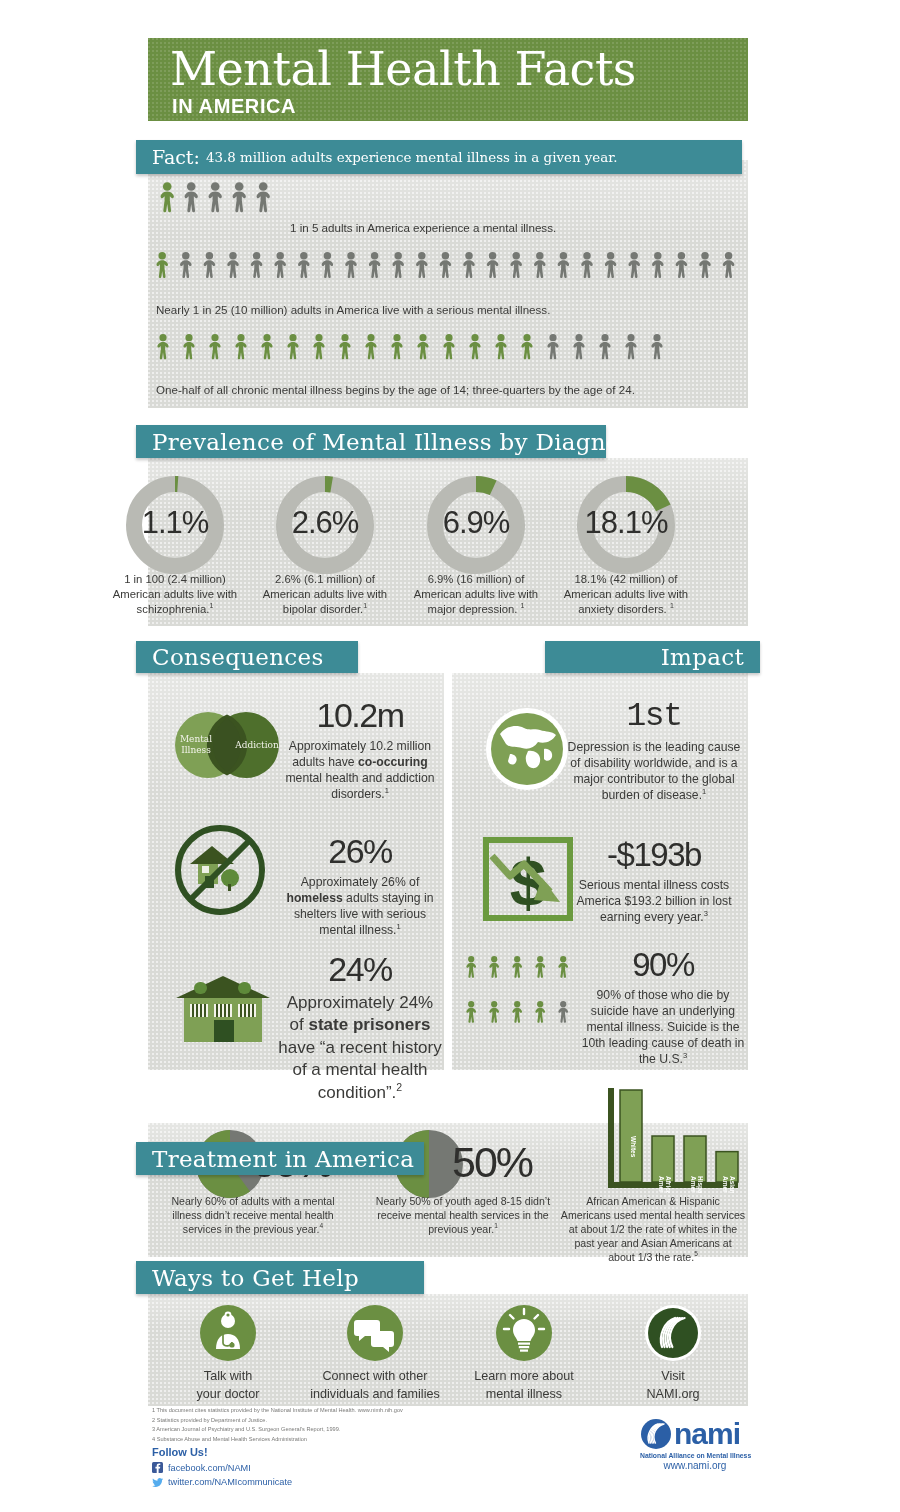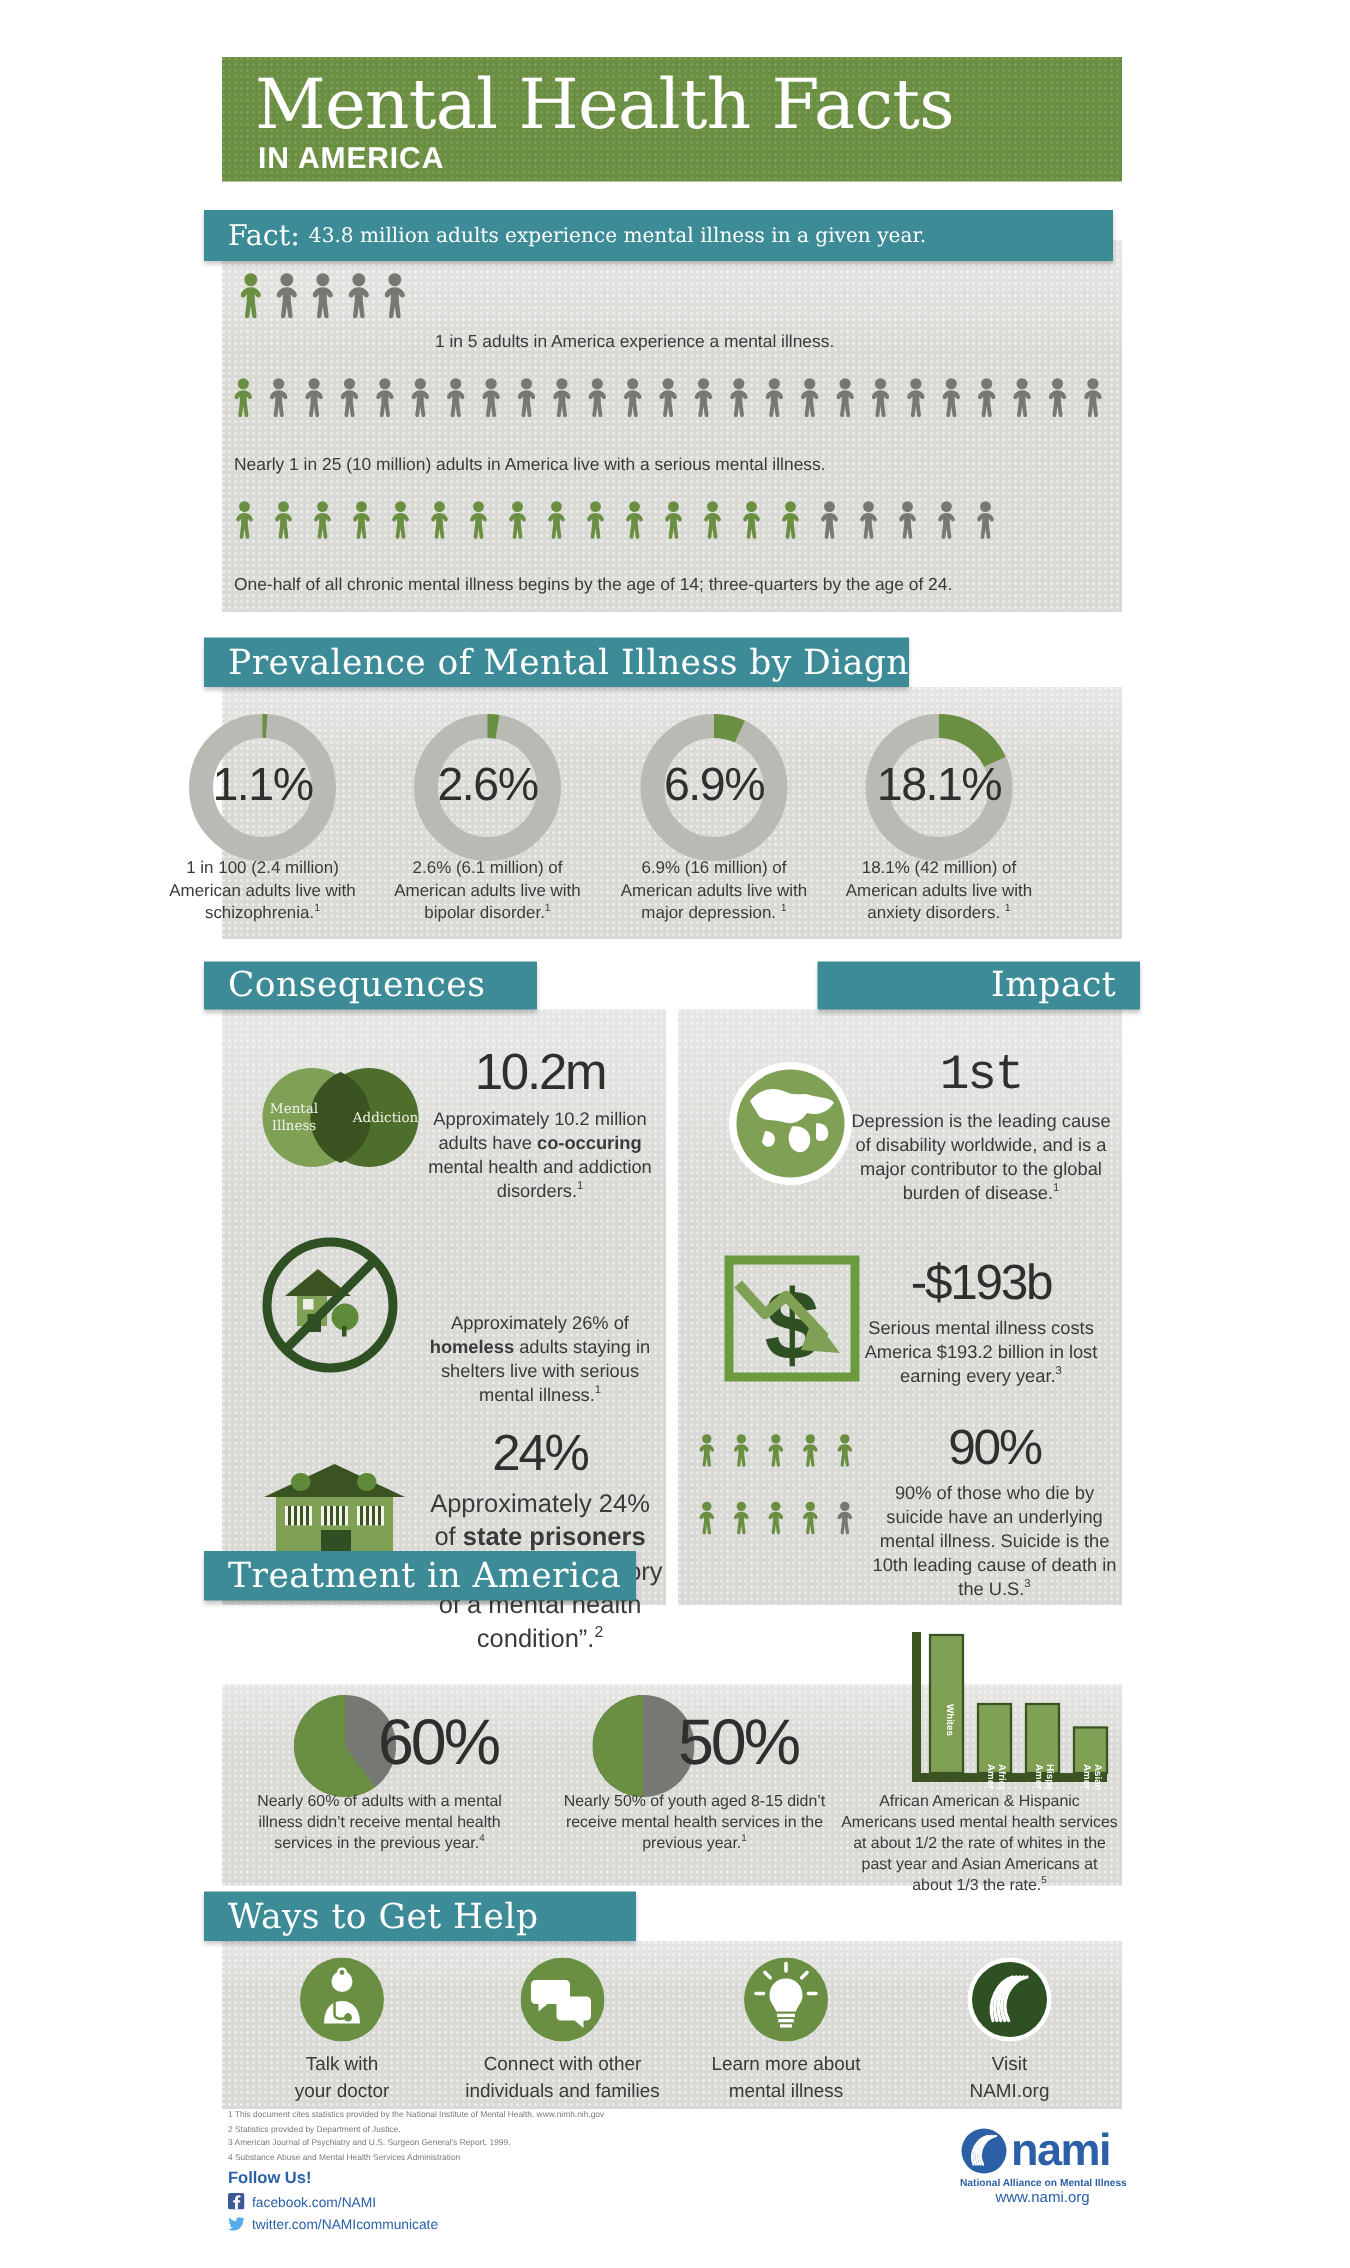--- a/index.html
+++ b/index.html
@@ -416,30 +416,31 @@
         <circle cx="10" cy="6.2" r="6" fill="#6b8f42"></circle>
         <path d="M10 13.2c-3.0 0-5.2 1.1-6.6 2.5C2.1 17.0 0.7 18.6 0.7 20.6c0 1.2 1.0 2.1 2.1 2.1 0.8 0 1.4-0.4 1.9-1.0l1.6-1.9v6.0l-1.7 14.0c-0.12 1.2 0.8 2.2 2.0 2.2 1.05 0 1.9-0.75 2.05-1.75L10 30.5l1.35 9.75c0.15 1.0 1.0 1.75 2.05 1.75 1.2 0 2.12-1.0 2.0-2.2l-1.7-14.0v-6.0l1.6 1.9c0.5 0.6 1.1 1.0 1.9 1.0 1.1 0 2.1-0.9 2.1-2.1 0-2.0-1.4-3.6-2.7-4.9C15.2 14.3 13.0 13.2 10 13.2z" fill="#6b8f42"></path>
       </g>
       <g transform="translate(92,45) scale(0.52)">
         <circle cx="10" cy="6.2" r="6" fill="#757873"></circle>
         <path d="M10 13.2c-3.0 0-5.2 1.1-6.6 2.5C2.1 17.0 0.7 18.6 0.7 20.6c0 1.2 1.0 2.1 2.1 2.1 0.8 0 1.4-0.4 1.9-1.0l1.6-1.9v6.0l-1.7 14.0c-0.12 1.2 0.8 2.2 2.0 2.2 1.05 0 1.9-0.75 2.05-1.75L10 30.5l1.35 9.75c0.15 1.0 1.0 1.75 2.05 1.75 1.2 0 2.12-1.0 2.0-2.2l-1.7-14.0v-6.0l1.6 1.9c0.5 0.6 1.1 1.0 1.9 1.0 1.1 0 2.1-0.9 2.1-2.1 0-2.0-1.4-3.6-2.7-4.9C15.2 14.3 13.0 13.2 10 13.2z" fill="#757873"></path>
       </g>
     </svg>
     <div style="position:absolute;left:282px;top:698px;width:156px;text-align:center;font-size:34px;color:#2f2f2d;letter-spacing:-1.5px;line-height:1;">10.2m</div>
     <div class="cap" style="position:absolute;left:282px;top:738px;width:156px;font-size:12.2px;line-height:1.32;">Approximately 10.2 million adults have <b>co-occuring</b> mental health and addiction disorders.<sup>1</sup></div>
+    <div style="position:absolute;left:278px;top:834px;width:164px;text-align:center;font-size:34px;color:#2f2f2d;letter-spacing:-1.5px;line-height:1;">26%</div>
     <div class="cap" style="position:absolute;left:278px;top:874px;width:164px;font-size:12.2px;line-height:1.32;">Approximately 26% of <b>homeless</b> adults staying in shelters live with serious mental illness.<sup>1</sup></div>
     <div style="position:absolute;left:278px;top:952px;width:164px;text-align:center;font-size:34px;color:#2f2f2d;letter-spacing:-1.5px;line-height:1;">24%</div>
     <div class="cap" style="position:absolute;left:278px;top:992px;width:164px;font-size:17px;line-height:1.32;">Approximately 24% of <b>state prisoners</b> have “a recent history of a mental health condition”.<sup>2</sup></div>
     <div style="position:absolute;left:566px;top:700px;width:176px;text-align:center;font-size:33px;color:#2f2f2d;letter-spacing:-1.5px;line-height:1;font-family:Liberation Mono, monospace;">1st</div>
     <div class="cap" style="position:absolute;left:566px;top:739px;width:176px;font-size:12.2px;line-height:1.32;">Depression is the leading cause of disability worldwide, and is a major contributor to the global burden of disease.<sup>1</sup></div>
     <div style="position:absolute;left:566px;top:838px;width:176px;text-align:center;font-size:33px;color:#2f2f2d;letter-spacing:-1.5px;line-height:1;">-$193b</div>
     <div class="cap" style="position:absolute;left:566px;top:877px;width:176px;font-size:12.2px;line-height:1.32;text-align:center;">Serious mental illness costs America $193.2 billion in lost earning every year.<sup>3</sup></div>
     <div style="position:absolute;left:580px;top:948px;width:166px;text-align:center;font-size:33px;color:#2f2f2d;letter-spacing:-1.5px;line-height:1;">90%</div>
     <div class="cap" style="position:absolute;left:580px;top:987px;width:166px;font-size:12.2px;line-height:1.32;">90% of those who die by suicide have an underlying mental illness. Suicide is the 10th leading cause of death in the U.S.<sup>3</sup></div>
-    <div class="bar" style="left:136px;top:1034px;width:288px;height:33px;">
+    <div class="bar" style="left:136px;top:1142px;width:288px;height:33px;">
       <div class="sect-title">Treatment in America</div>
     </div>
     <div class="panel" style="left:148px;top:1123px;width:600px;height:134px;"></div>
     <svg width="68" height="68" viewBox="0 0 68 68" style="position:absolute;left:196px;top:1130px;">
       <circle cx="34" cy="34" r="34" fill="#757873"></circle>
       <path d="M34 34 L34 0 A34 34 0 1 0 53.98469857794409 61.50657780874822 Z" fill="#6b8f42"></path>
       <circle cx="34" cy="34" r="34" fill="none" stroke="#d9dad6" stroke-width="0"></circle>
     </svg>
     <div style="position:absolute;left:252px;top:1138px;font-size:43px;color:#2f2f2d;letter-spacing:-2px;">60%</div>
     <div class="cap" style="position:absolute;left:163px;top:1194px;width:180px;font-size:10.6px;line-height:1.33;">Nearly 60% of adults with a mental illness didn’t receive mental health services in the previous year.<sup>4</sup></div>
@@ -526,21 +527,21 @@
         <div style="font-size:5.6px;color:#7a7a78;line-height:1.7;white-space:nowrap;">4 Substance Abuse and Mental Health Services Administration</div>
       </div>
       <div style="position:absolute;left:4px;top:40px;font-size:11px;font-weight:bold;color:#2b5fa6;">Follow Us!</div>
       <div style="position:absolute;left:4px;top:56px;display:flex;align-items:center;gap:5px;cursor:pointer;">
         <svg width="11" height="11" viewBox="0 0 11 11">
           <rect x="0" y="0" width="11" height="11" rx="1.5" fill="#3b5998"></rect>
           <path d="M6.6 11 V6.4 H8 l0.2-1.6H6.6V3.8c0-.45.13-.76.78-.76H8.3V1.6C8.16 1.58 7.6 1.54 6.96 1.54c-1.33 0-2.24.81-2.24 2.3V4.8H3.4v1.6h1.32V11z" fill="#fff"></path>
         </svg>
         <span style="font-size:9.2px;color:#2b5fa6;">facebook.com/NAMI</span>
       </div>
-      <div style="position:absolute;left:4px;top:71px;display:flex;align-items:center;gap:5px;cursor:pointer;">
+      <div style="position:absolute;left:4px;top:71px;display:flex;gap:5px;cursor:pointer;">
         <svg width="11" height="11" viewBox="0 0 11 11">
           <path d="M11 2.1c-.4.18-.83.3-1.28.36.46-.28.81-.72.98-1.24-.43.26-.91.44-1.42.55C8.87 1.34 8.29 1.1 7.65 1.1c-1.22 0-2.21 1-2.21 2.22 0 .17.02.34.06.5C3.66 3.73 2.04 2.85.96 1.52c-.2.34-.31.73-.31 1.15 0 .77.39 1.45.99 1.85-.36-.01-.7-.11-1-.28v.03c0 1.08.76 1.98 1.77 2.18-.19.05-.38.08-.58.08-.14 0-.28-.01-.42-.04.28.89 1.1 1.53 2.07 1.55-.76.6-1.72.95-2.75.95-.18 0-.36-.01-.53-.03C1.19 9.6 2.36 10 3.62 10c4.13 0 6.39-3.43 6.39-6.4v-.3c.44-.32.82-.71 1.12-1.16z" fill="#55acee"></path>
         </svg>
         <span style="font-size:9.2px;color:#2b5fa6;">twitter.com/NAMIcommunicate</span>
       </div>
       <div style="position:absolute;left:492px;top:12px;width:110px;cursor:pointer;">
         <div style="display:flex;align-items:center;gap:2px;">
           <svg width="32" height="32" viewBox="0 0 32 32">
             <circle cx="16" cy="16" r="15" fill="#2b5fa6"></circle>
             <path d="M9 25 C6 17 11 8 18 6" fill="none" stroke="#fff" stroke-width="1.5" stroke-linecap="round"></path>

